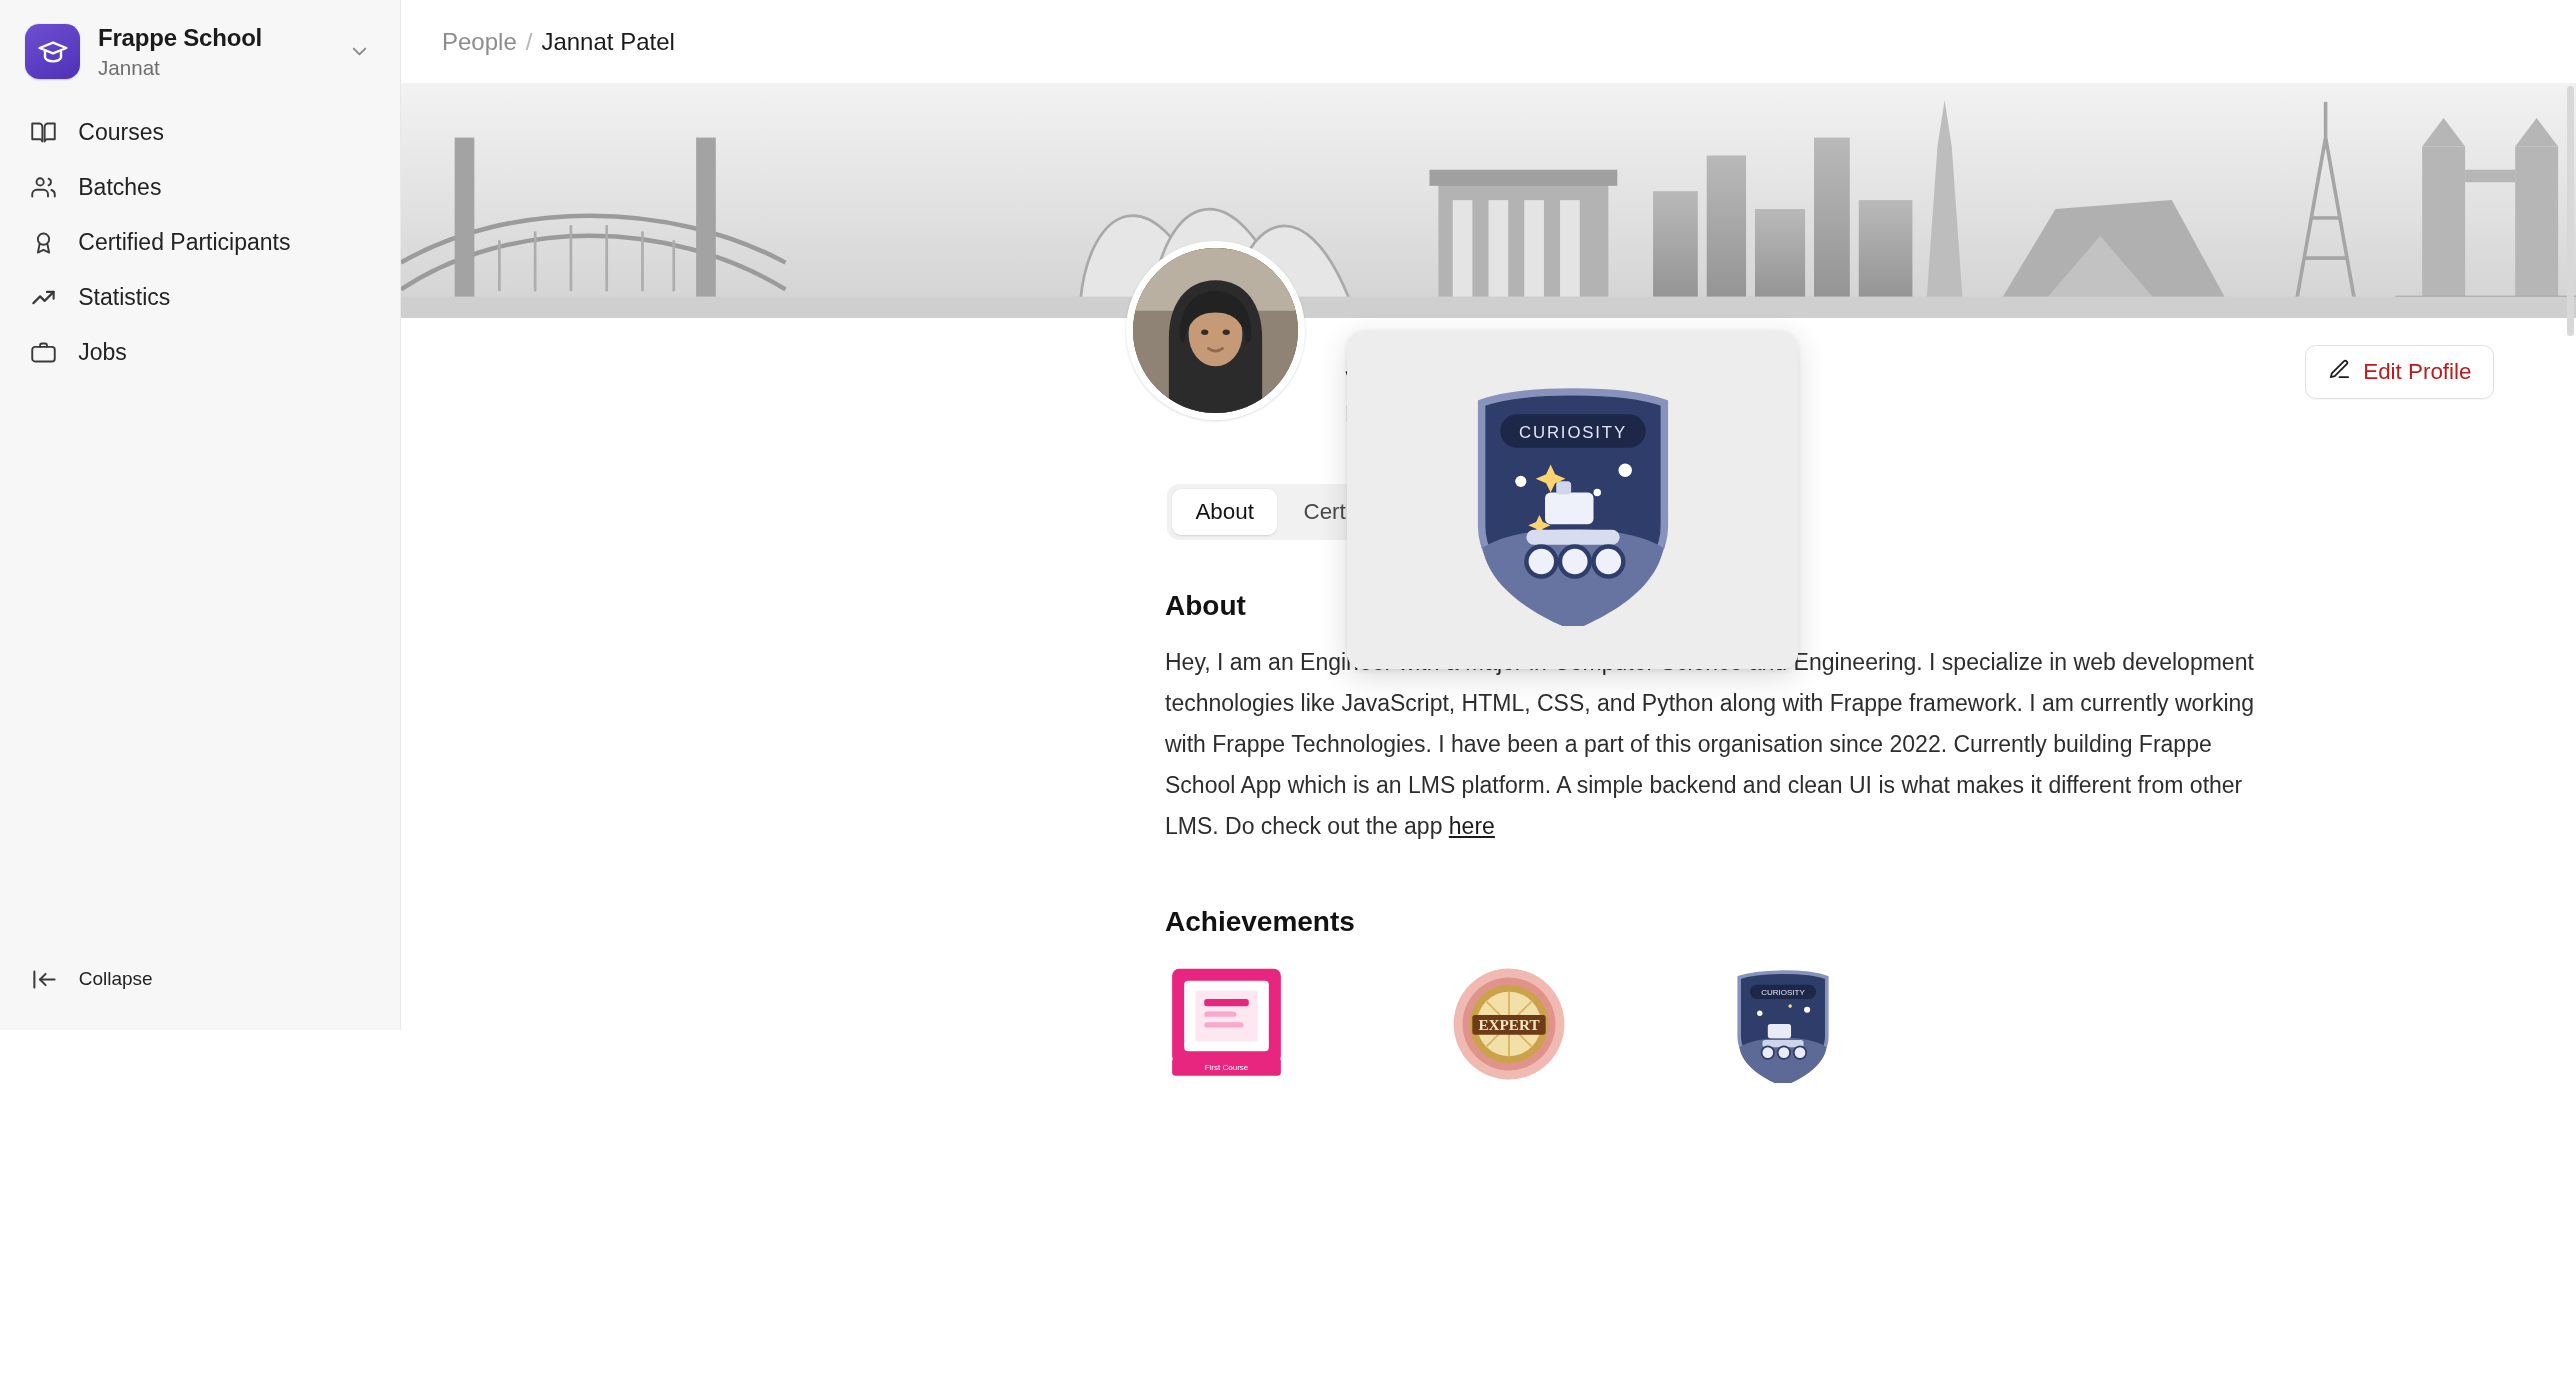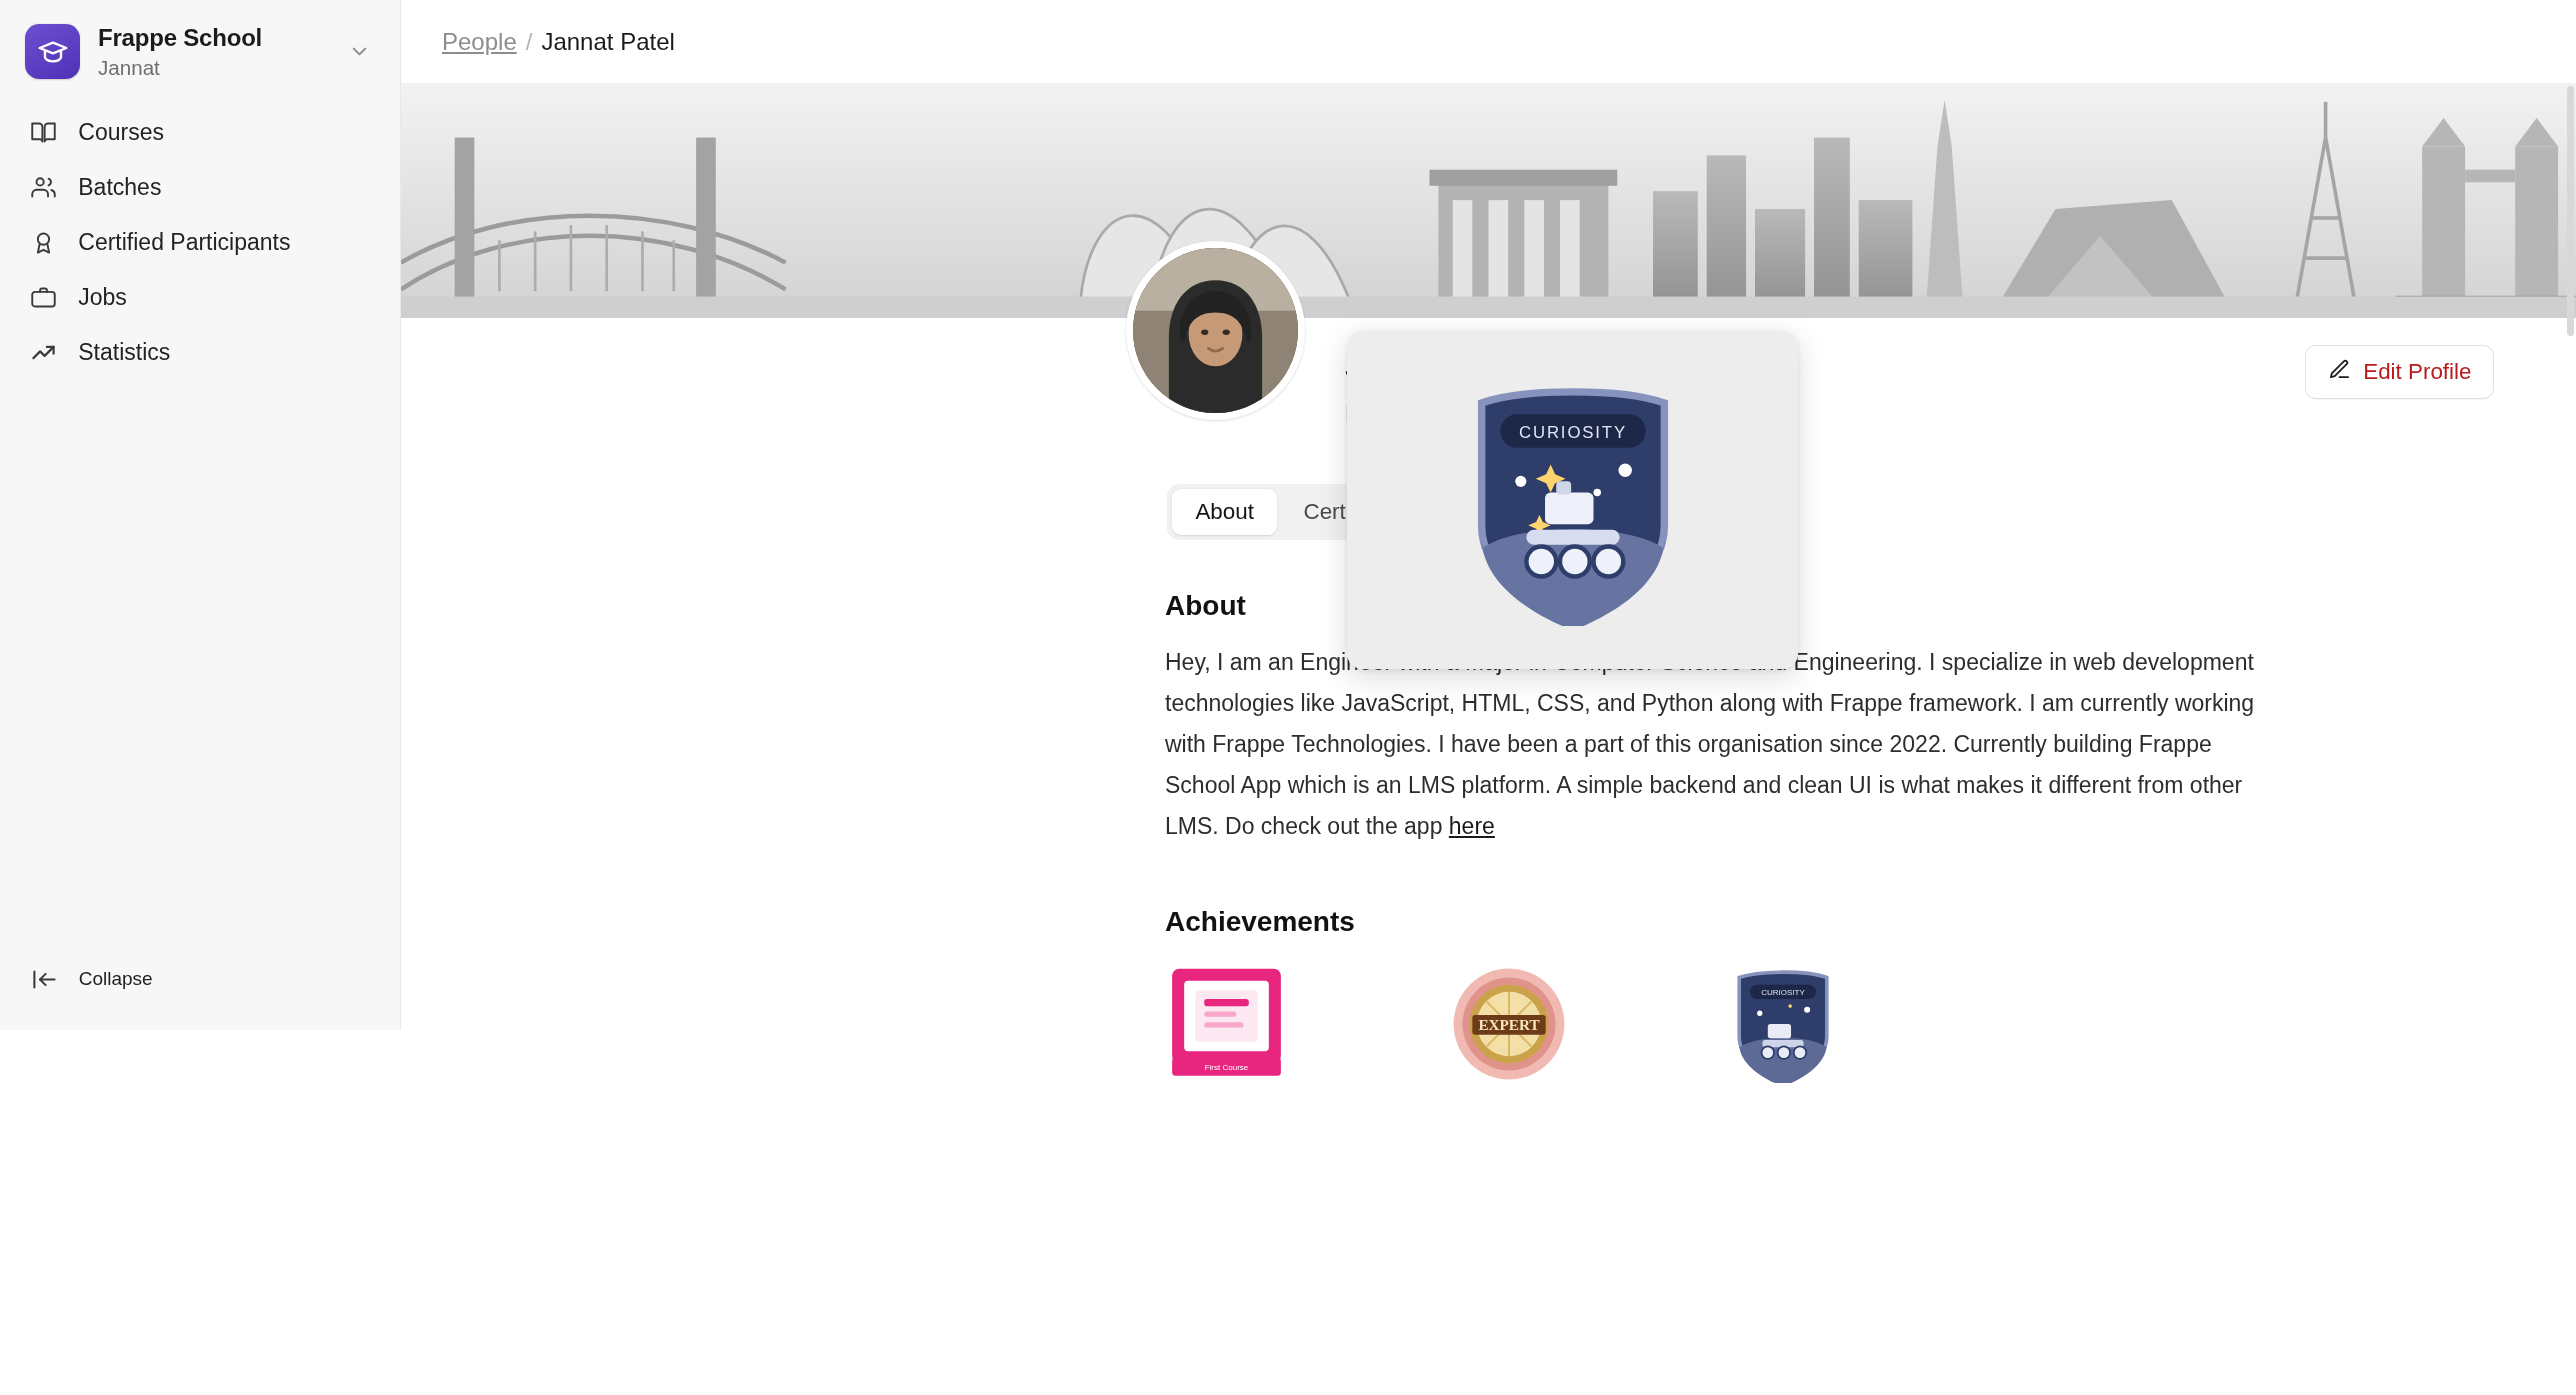--- a/index.html
+++ b/index.html
@@ -79,21 +79,21 @@
   }
   .breadcrumb {
     height: 84px;
     display: flex; align-items: center;
     padding-left: 41px;
     gap: 9px;
     font-size: 24px;
     border-bottom: 0.9px solid #f0f0f0;
     background: #fff;
   }
-  .bc-parent { color: #8d8d8d; cursor: pointer; text-decoration: underline; }
+  .bc-parent { color: #8d8d8d; cursor: pointer; }
   .bc-sep { color: #b5b5b5; }
   .bc-current { color: #1b1b1b; font-weight: 500; }
 
   
   .cover {
     height: 234px;
     width: 100%;
     position: relative;
     overflow: hidden;
     background: #cfcfcf;
@@ -259,36 +259,36 @@
           <svg width="27" height="27" viewBox="0 0 24 24" fill="none" stroke="currentColor" stroke-width="1.7" stroke-linecap="round" stroke-linejoin="round">
             <circle cx="12" cy="9" r="5"></circle>
             <path d="M8.5 13.5L7 21l5-2.5L17 21l-1.5-7.5"></path>
           </svg>
         </span>
         <span class="nav-label">Certified Participants</span>
       </div>
 
       <div class="nav-item">
         <span class="nav-icon">
+          <svg width="27" height="27" viewBox="0 0 24 24" fill="none" stroke="currentColor" stroke-width="1.9" stroke-linecap="round" stroke-linejoin="round">
+            <polyline points="3 17 9 11 13 15 21 7"></polyline>
+            <polyline points="15 7 21 7 21 13"></polyline>
+          </svg>
+        </span>
+        <span class="nav-label">Statistics</span>
+      </div>
+
+      <div class="nav-item">
+        <span class="nav-icon">
           <svg width="27" height="27" viewBox="0 0 24 24" fill="none" stroke="currentColor" stroke-width="1.7" stroke-linecap="round" stroke-linejoin="round">
             <rect x="2" y="7" width="20" height="13" rx="2.5"></rect>
             <path d="M9 7V5.5A1.5 1.5 0 0 1 10.5 4h3A1.5 1.5 0 0 1 15 5.5V7"></path>
           </svg>
         </span>
         <span class="nav-label">Jobs</span>
-      </div>
-
-      <div class="nav-item">
-        <span class="nav-icon">
-          <svg width="27" height="27" viewBox="0 0 24 24" fill="none" stroke="currentColor" stroke-width="1.9" stroke-linecap="round" stroke-linejoin="round">
-            <polyline points="3 17 9 11 13 15 21 7"></polyline>
-            <polyline points="15 7 21 7 21 13"></polyline>
-          </svg>
-        </span>
-        <span class="nav-label">Statistics</span>
       </div>
 
     </nav>
 
     <div class="collapse">
       <span class="nav-icon">
         <svg width="27" height="27" viewBox="0 0 24 24" fill="none" stroke="currentColor" stroke-width="1.8" stroke-linecap="round" stroke-linejoin="round">
           <line x1="3" y1="5" x2="3" y2="19"></line>
           <polyline points="13 7 8 12 13 17"></polyline>
           <line x1="8" y1="12" x2="21" y2="12"></line>

